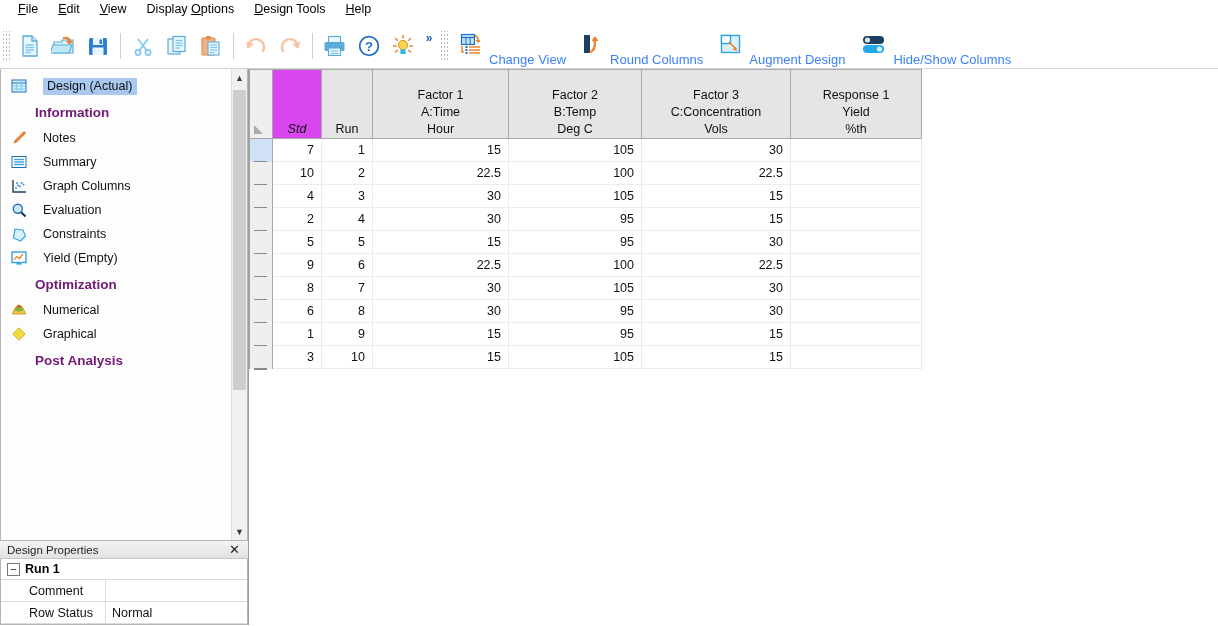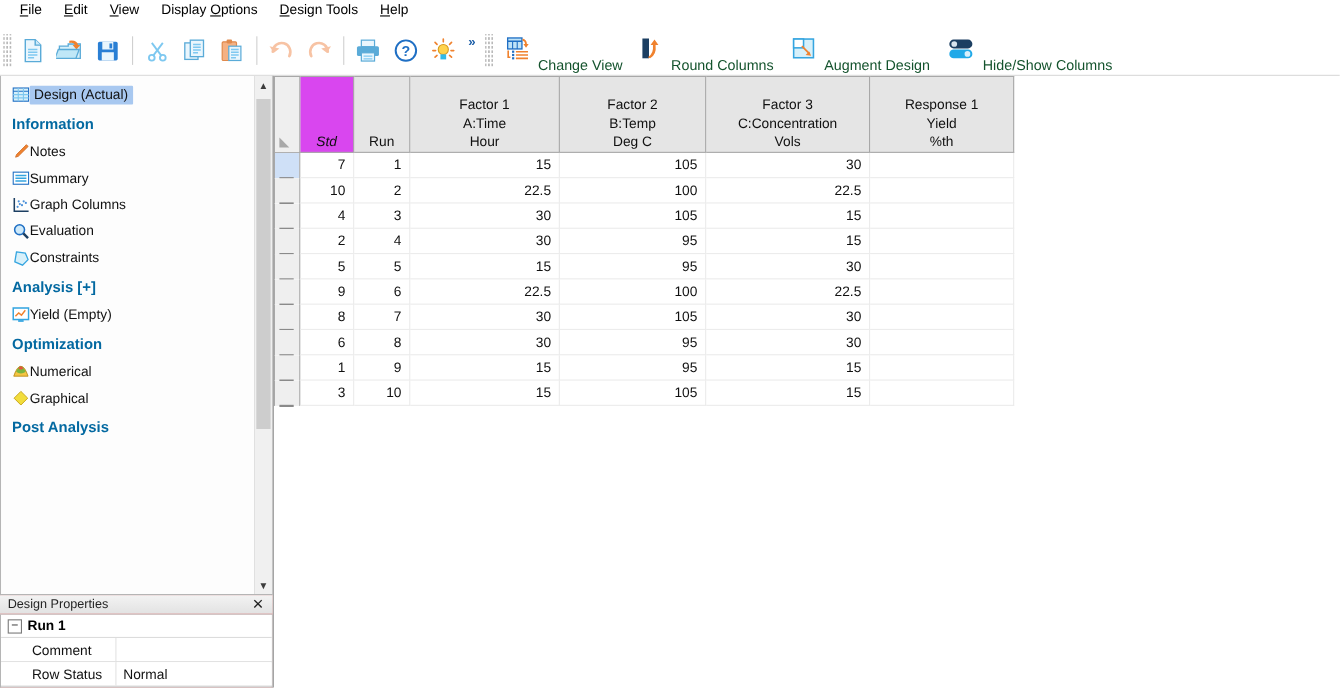--- a/index.html
+++ b/index.html
@@ -36,47 +36,47 @@
   }
   .tb-sep{width:1px;height:26px;background:#d0d0d0;margin:0 5px;flex:0 0 auto;}
   .tb-chev{
     width:18px;height:34px;display:flex;align-items:flex-start;justify-content:center;
     color:#1d5fa8;font-size:12px;padding-top:4px;flex:0 0 auto;font-weight:bold;
   }
   .tb-cmd{
     display:flex;align-items:center;gap:6px;height:36px;padding:0 8px;
     flex:0 0 auto;border-radius:2px;
   }
-  .tb-cmd .lbl{font-size:13px;color:#14532d;white-space:nowrap;margin-top:28px;}
+  .tb-cmd .lbl{font-size:13px;color:#3b82f6;white-space:nowrap;margin-top:28px;}
   
   #main{display:flex;height:calc(626px - 23px - 47px);}
   
   #leftdock{width:248px;flex:0 0 248px;display:flex;flex-direction:column;background:#f0f0f0;}
   .dock-title{
     height:18px;background:linear-gradient(#f3f3f3,#e2e2e2);
     border-bottom:1px solid #c6c6c6;
     display:flex;align-items:center;justify-content:space-between;
     padding:0 6px 0 7px;font-size:11.5px;color:#242424;box-sizing:border-box;
   }
   .dock-close{font-size:13px;color:#222;line-height:1;padding:0 2px;font-weight:bold;}
   #navpane{
     flex:1 1 auto;display:flex;background:#ffffff;
     border:1px solid #b5b5b5;border-top:none;box-sizing:border-box;
     overflow:hidden;position:relative;
   }
   #navlist{flex:1 1 auto;padding:5px 0 0 0;background:#fdfdfd;}
   .nav-row{
-    display:flex;align-items:center;gap:0;height:24px;padding-left:10px;
+    display:flex;align-items:center;gap:16px;height:24px;padding-left:10px;
     font-size:12.5px;color:#111;white-space:nowrap;
   }
   .nav-row .ico{width:16px;height:16px;flex:0 0 16px;display:flex;align-items:center;justify-content:center;}
   .nav-row.sel .txt{background:#a8c8f0;padding:1px 5px 2px 4px;border-radius:1px;}
   .nav-head{
-    font-weight:bold;font-size:13.5px;color:#0369a1;height:28px;
-    display:flex;align-items:center;padding-left:10px;white-space:nowrap;
+    font-weight:bold;font-size:13.5px;color:#701a75;height:28px;
+    display:flex;align-items:center;padding-left:10px;white-space:nowrap;margin-left:24px;
   }
   
   #navscroll{
     width:16px;flex:0 0 16px;background:#f0f0f0;border-left:1px solid #dedede;
     display:flex;flex-direction:column;box-sizing:border-box;
   }
   .sb-arrow{
     height:17px;flex:0 0 17px;display:flex;align-items:center;justify-content:center;
     font-size:9px;color:#3c3c3c;background:#f0f0f0;
   }
@@ -407,21 +407,20 @@
             <span class="txt">Evaluation</span>
           </div>
           <div class="nav-row">
             <span class="ico">
               <svg width="16" height="16" viewBox="0 0 16 16">
                 <path d="M4 3 l8 1 2.5 6 -5 5 -7 -3 z" fill="#d7f0fa" stroke="#35a5e0" stroke-width="1.2"></path>
               </svg>
             </span>
             <span class="txt">Constraints</span>
           </div>
-          <div class="nav-head">Analysis [+]</div>
           <div class="nav-row">
             <span class="ico">
               <svg width="16" height="16" viewBox="0 0 16 16">
                 <rect x="1" y="2" width="14" height="10.5" fill="#ffffff" stroke="#35a5e0" stroke-width="1.4"></rect>
                 <path d="M3 9.5 l3 -3 2.5 2 3.5 -4.5" fill="none" stroke="#f0822e" stroke-width="1.3"></path>
                 <rect x="5.5" y="13" width="5" height="1.6" fill="#35a5e0"></rect>
               </svg>
             </span>
             <span class="txt">Yield (Empty)</span>
           </div>

